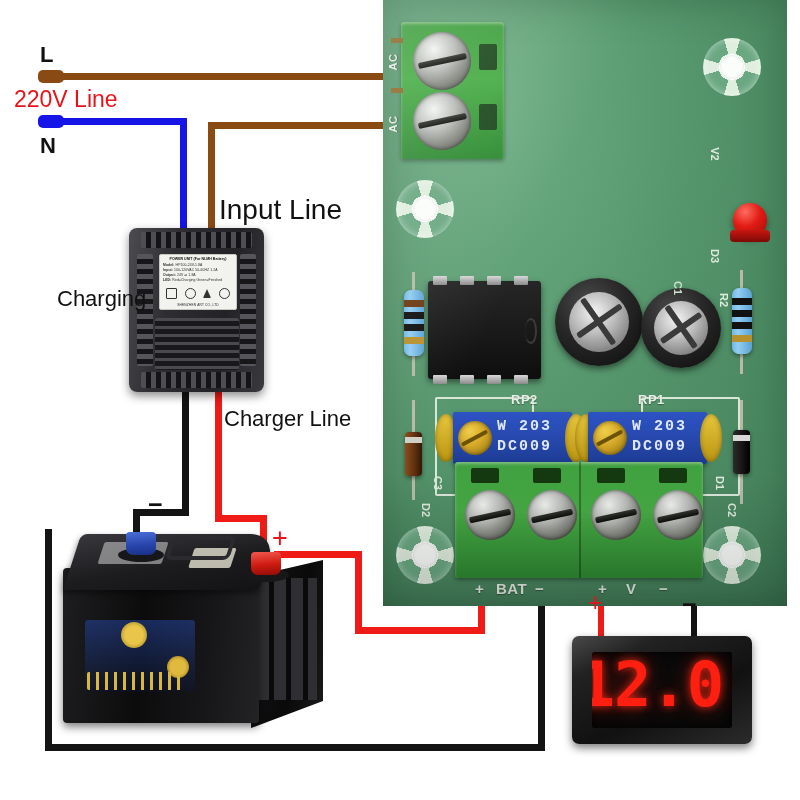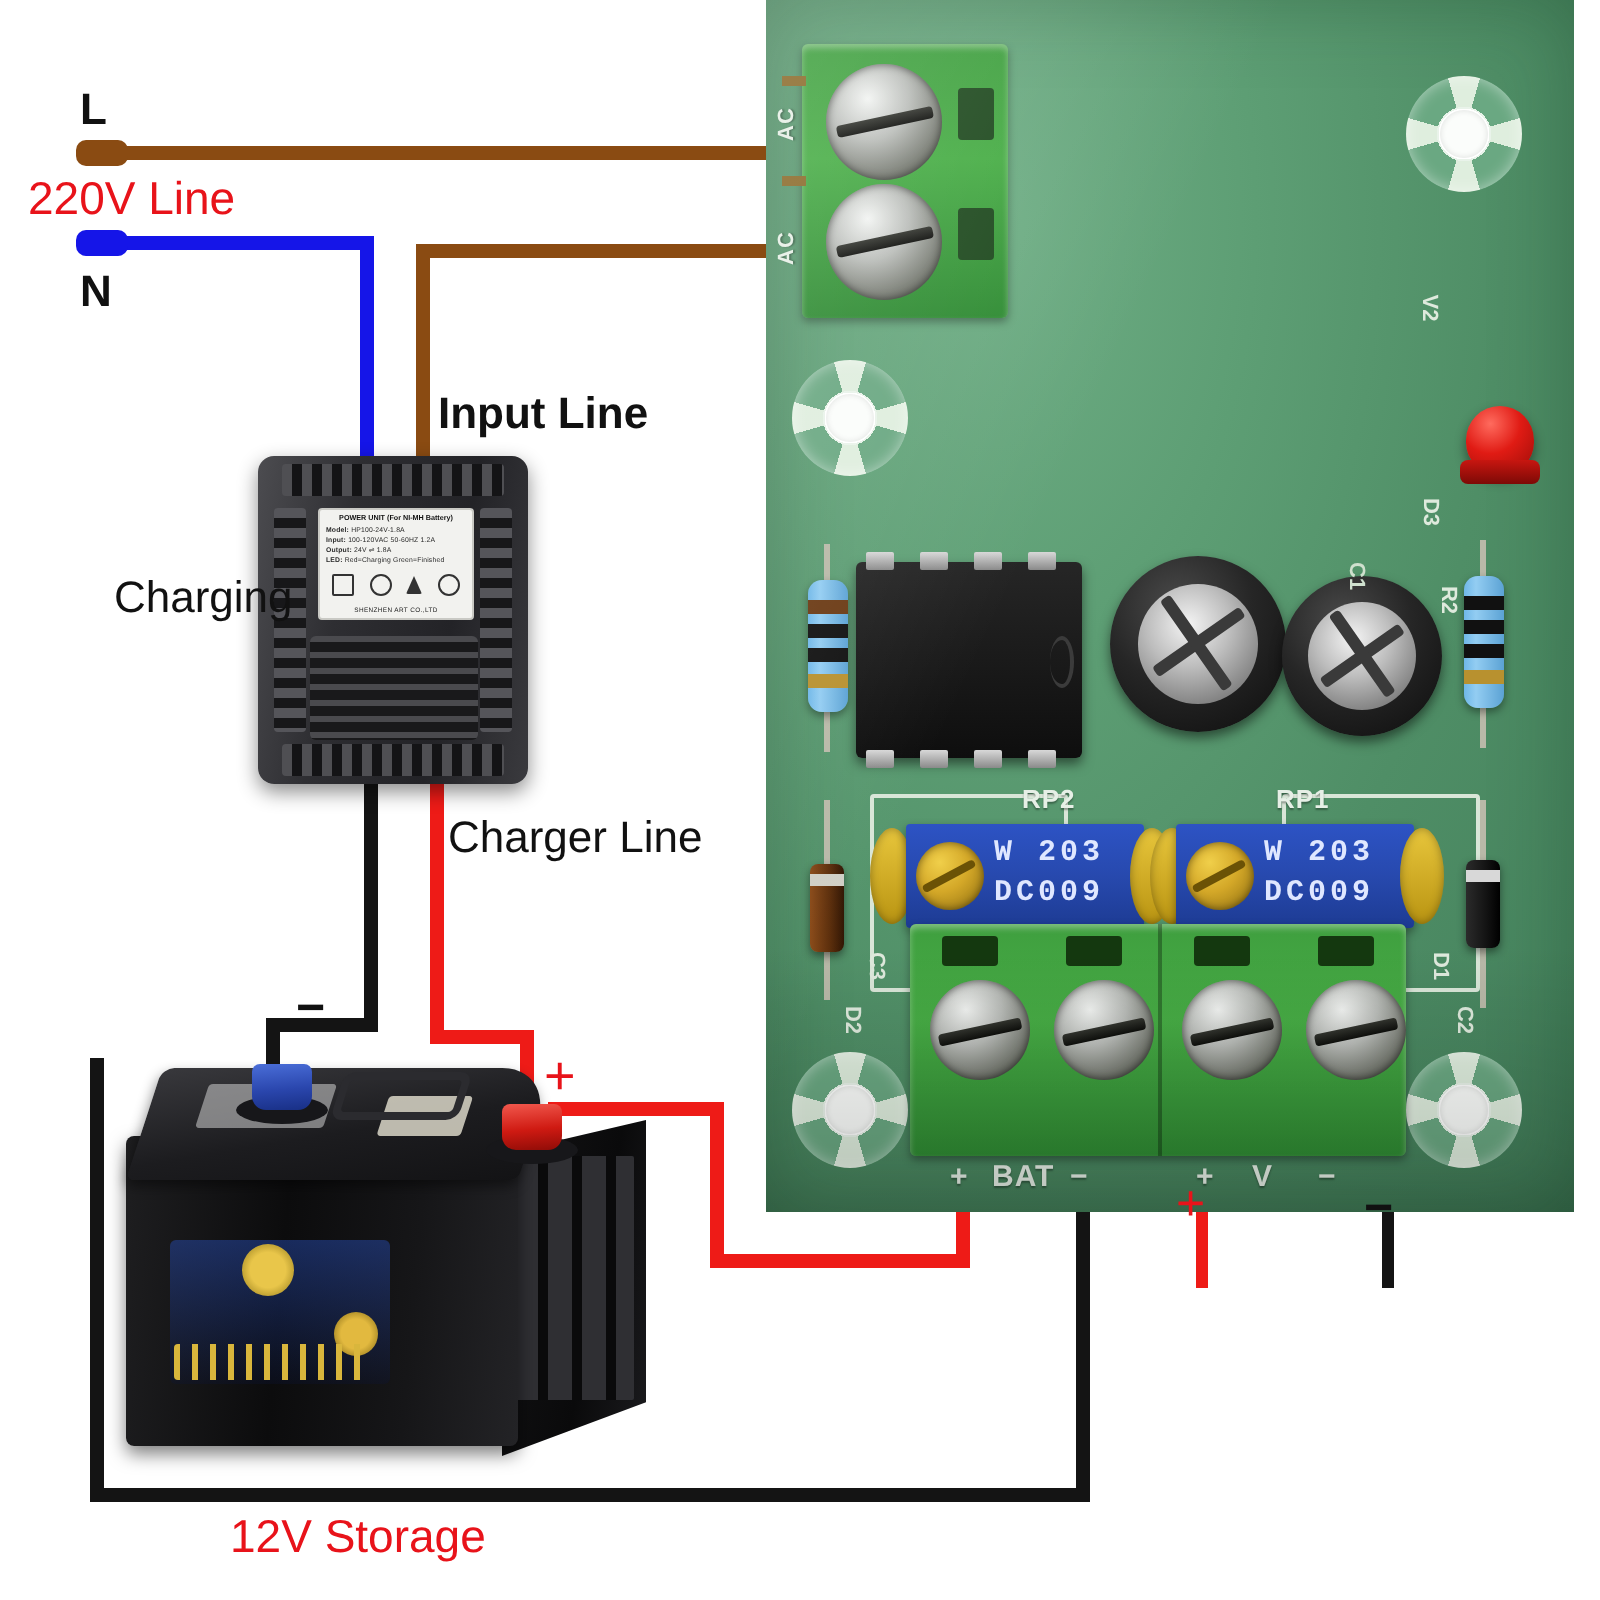--- a/index.html
+++ b/index.html
@@ -364,27 +364,31 @@
       <div class="batSticker" style="left:26px;top:8px;width:64px;height:22px;background:#cfcfcf;opacity:.55;border-radius:2px;"></div>
       <div class="batSticker" style="left:118px;top:14px;width:42px;height:20px;background:#e6e2d2;opacity:.8;border-radius:2px;"></div>
       <div style="position:absolute;left:92px;top:2px;width:56px;height:16px;border:4px solid #2b2b2f;border-radius:6px;"></div>
     </div>
     <div class="postBase" style="left:63px;top:28px;background:#17171a;"></div>
     <div class="post neg" style="left:71px;top:12px;"></div>
     <div class="postBase" style="left:188px;top:48px;background:#17171a;"></div>
     <div class="post pos" style="left:196px;top:32px;"></div>
   </div>
 
+  <div id="volt">
+    <div id="voltWin">
+      <span>12.0</span>
+    </div>
+  </div>
 
   <div class="lbl lbl-blk" style="left:40px;top:44px;font-size:22px;font-weight:bold;">L</div>
   <div class="lbl lbl-blk" style="left:40px;top:135px;font-size:22px;font-weight:bold;">N</div>
   <div class="lbl lbl-red" style="left:14px;top:88px;font-size:23px;">220V Line</div>
-  <div class="lbl lbl-blk" style="left:219px;top:196px;font-size:22px;font-weight:bold;">Input Line</div>
+  <div class="lbl lbl-blk" style="left:219px;top:196px;font-size:28px;">Input Line</div>
   <div class="lbl lbl-blk" style="left:57px;top:288px;font-size:22px;">Charging</div>
   <div class="lbl lbl-blk" style="left:224px;top:408px;font-size:22px;">Charger Line</div>
-  <div class="lbl lbl-red" style="left:115px;top:757px;font-size:23px;">12V Storage</div>
 
   <div class="lbl lbl-blk" style="left:148px;top:492px;font-size:25px;font-weight:bold;">−</div>
   <div class="lbl lbl-red" style="left:272px;top:525px;font-size:27px;">+</div>
   <div class="lbl lbl-red" style="left:588px;top:590px;font-size:25px;">+</div>
   <div class="lbl lbl-blk" style="left:682px;top:592px;font-size:25px;font-weight:bold;">−</div>
 
 </div>
 
 </body></html>

